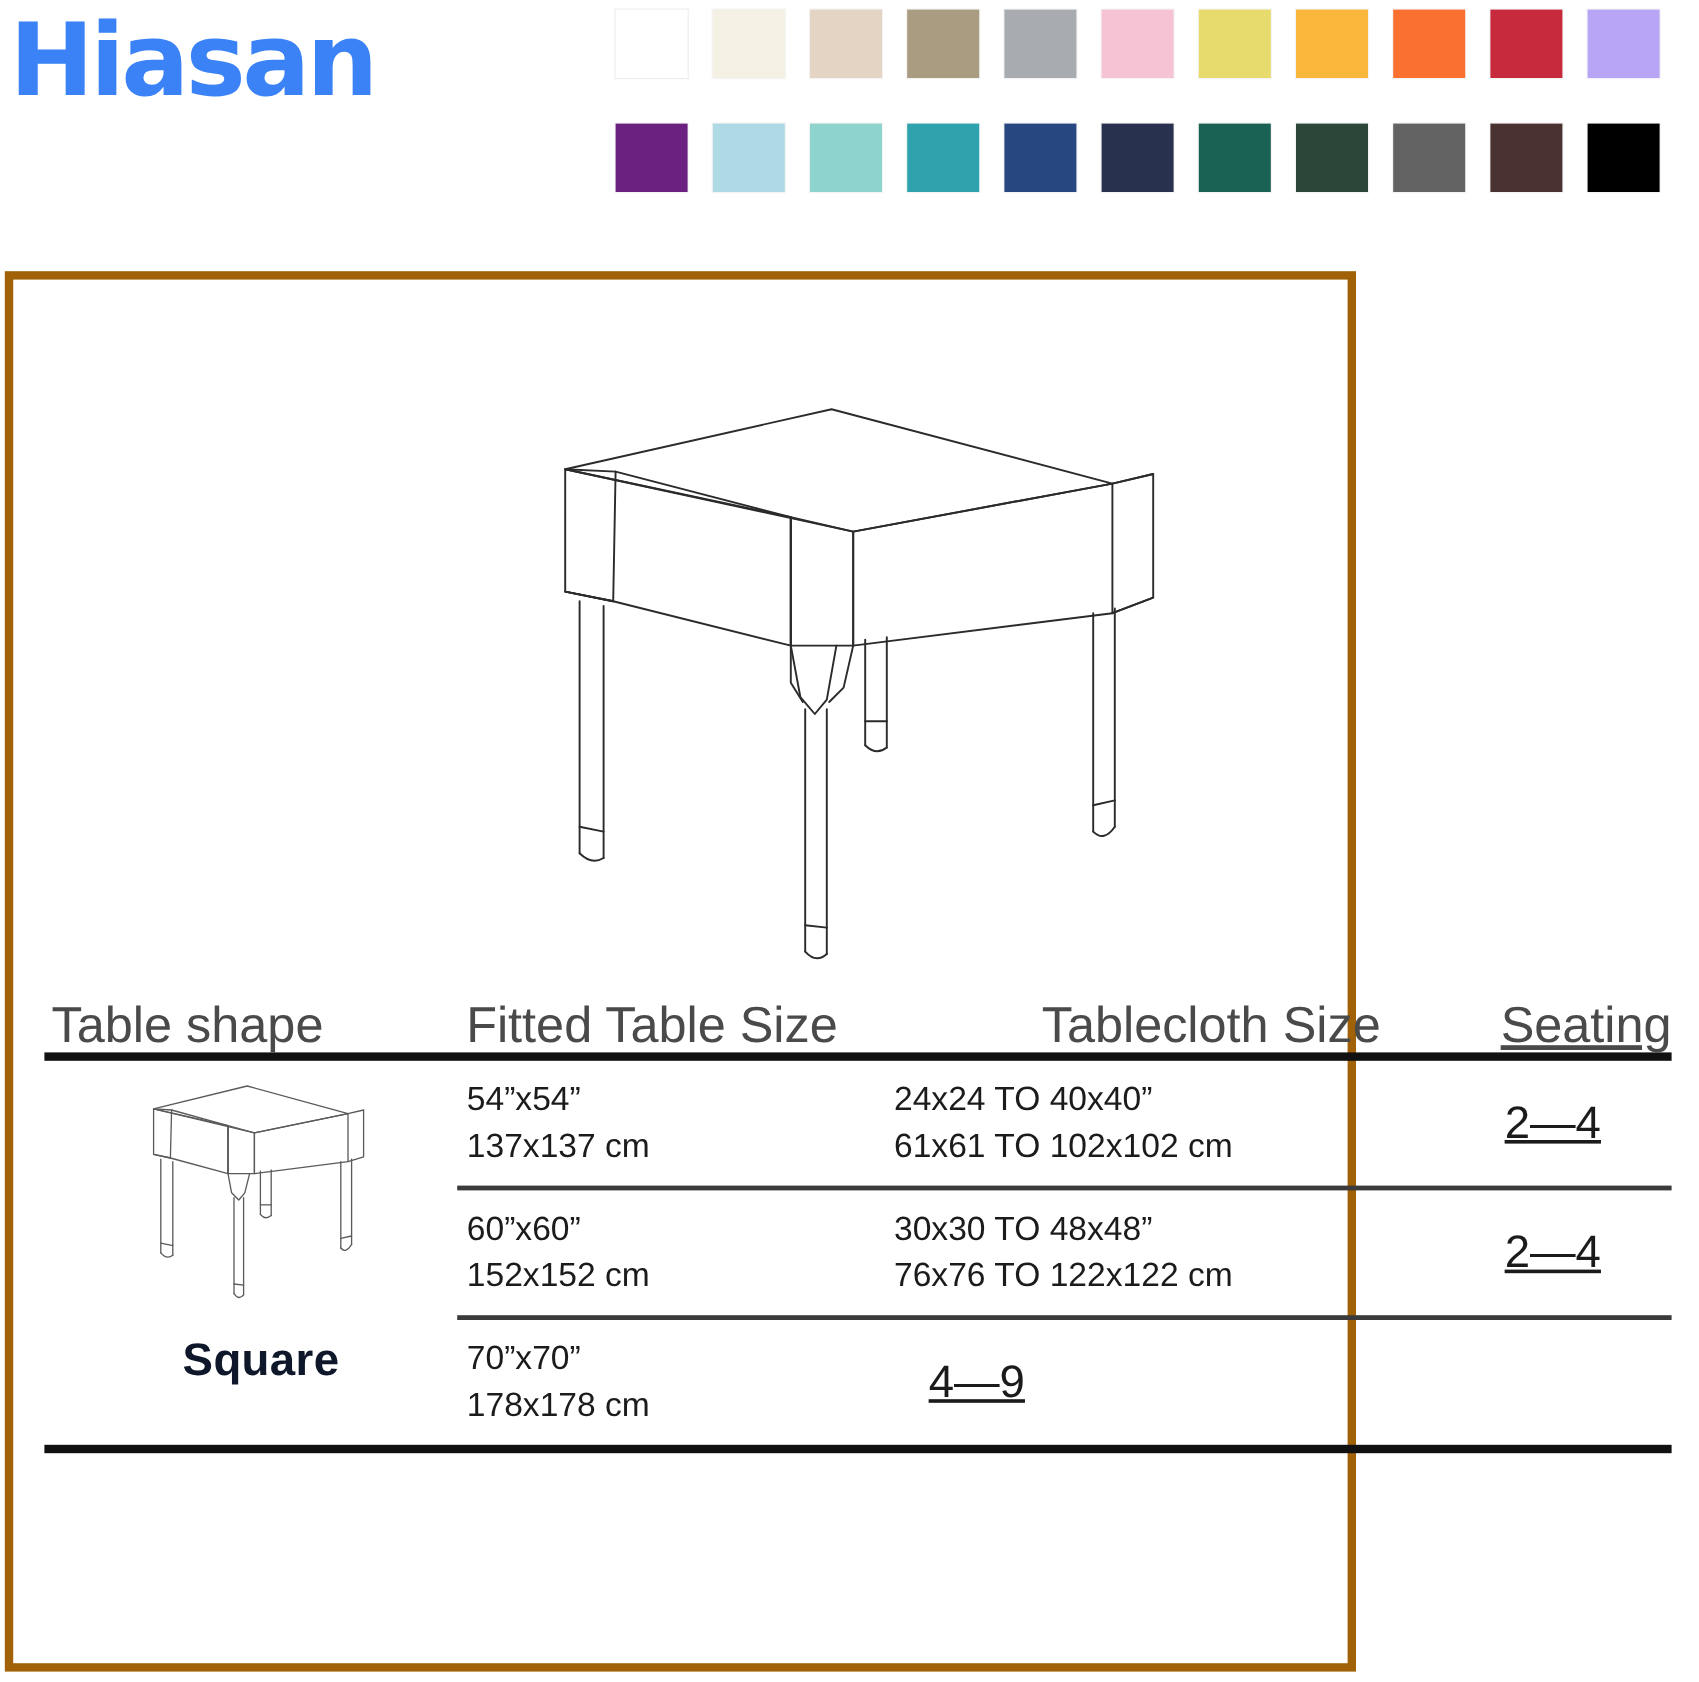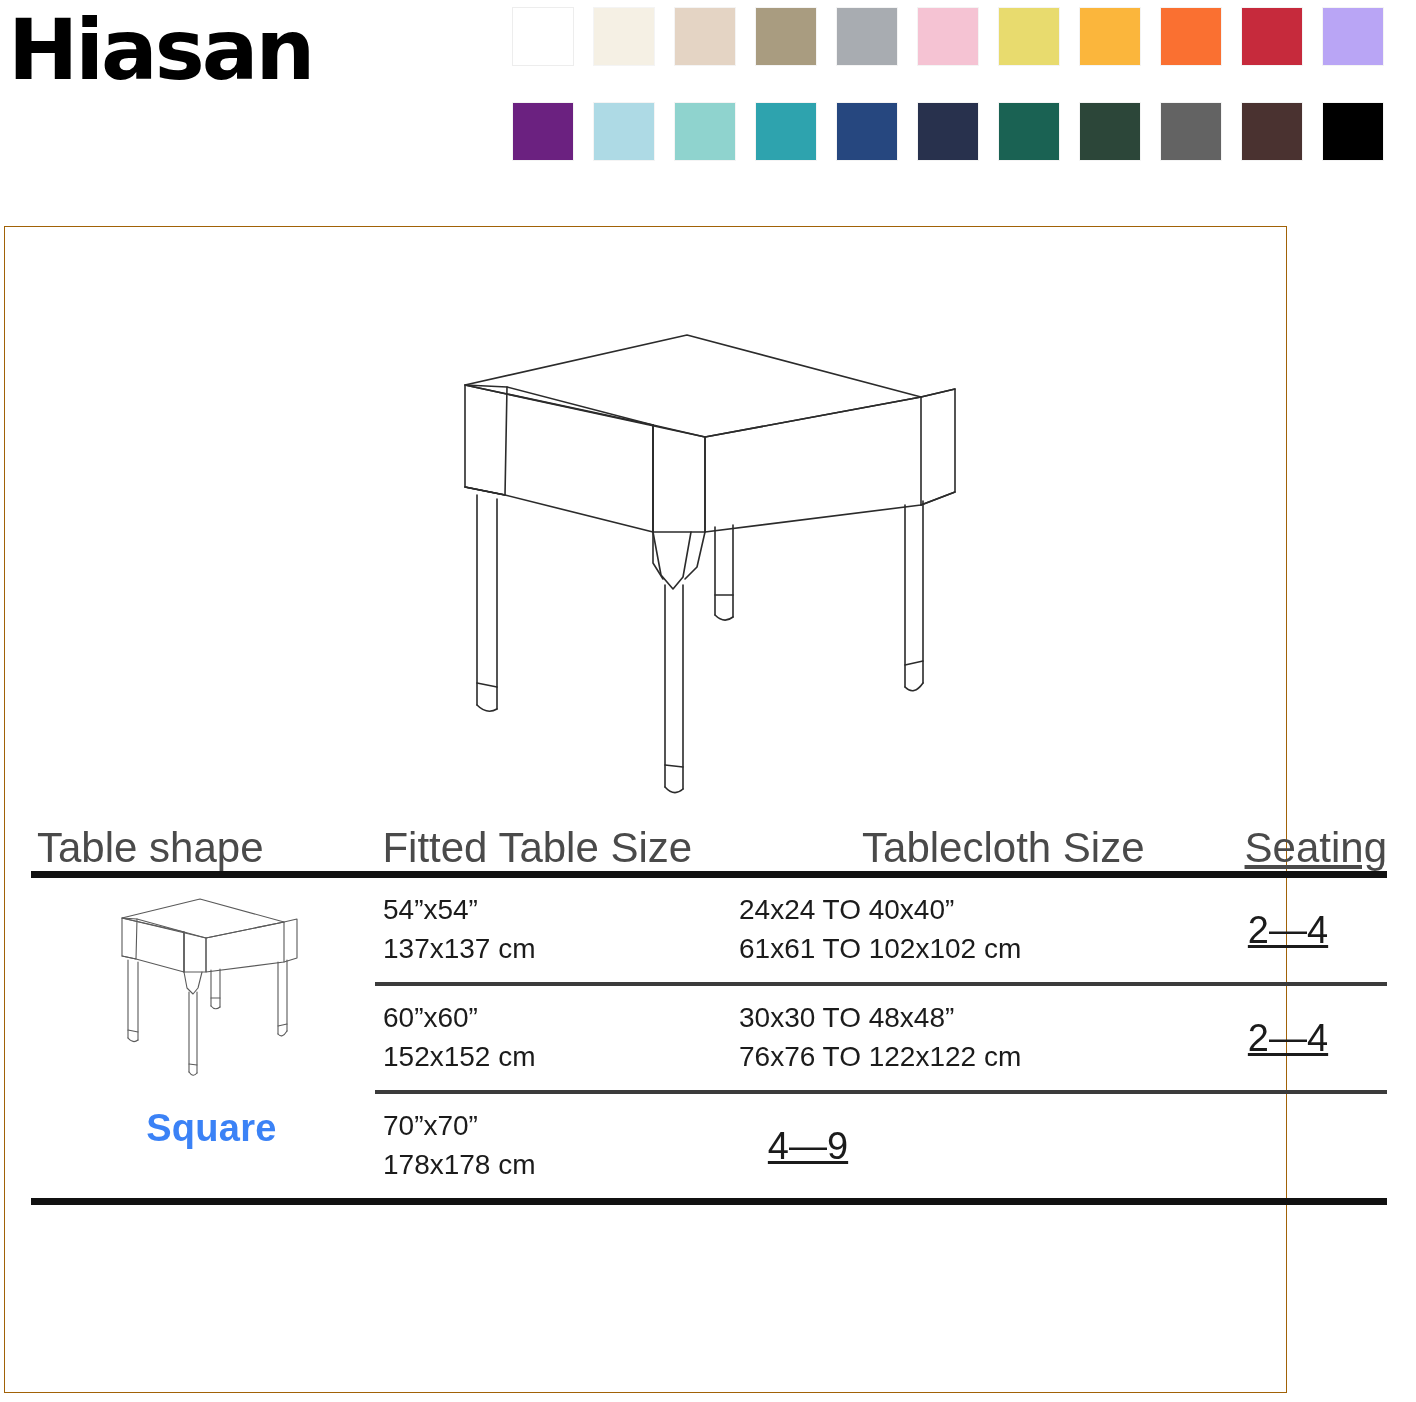--- a/index.html
+++ b/index.html
@@ -31,21 +31,21 @@
   }
 
   .brand-logo {
     position: absolute;
     left: 8px;
     top: 8px;
     font-family: "DejaVu Sans", sans-serif;
     font-weight: 700;
     font-size: 84px;
     letter-spacing: -3px;
-    color: #000000;
+    color: #3b82f6;
     line-height: 1;
   }
 
   .swatch-grid {
     position: absolute;
     left: 513px;
     top: 8px;
     width: 896px;
     display: grid;
     grid-template-columns: repeat(11, 60px);
@@ -60,24 +60,24 @@
   }
   .swatch.is-white {
     box-shadow: 0 0 0 1px rgba(0,0,0,0.07);
   }
 
   
   .panel {
     position: absolute;
     left: 4px;
     top: 226px;
-    width: 1283px;
+    width: 1126px;
     height: 1167px;
     box-sizing: border-box;
-    border: 1px solid #a16207;
+    border: 7px solid #a16207;
     background: #ffffff;
   }
 
   
   .hero {
     position: absolute;
     left: 410px;
     top: 100px;
     width: 560px;
     height: 470px;
@@ -164,21 +164,21 @@
   }
   .shape-icon {
     width: 222px;
     height: 205px;
     margin-top: 18px;
   }
   .shape-icon svg { display: block; width: 100%; height: 100%; }
   .shape-caption {
     font-size: 38px;
     font-weight: 700;
-    color: #3b82f6;
+    color: #0f172a;
     margin-top: 6px;
     letter-spacing: .3px;
     margin-left: 17px;
   }
 </style>
 </head>
 <body>
 
 <div id="page">
 

